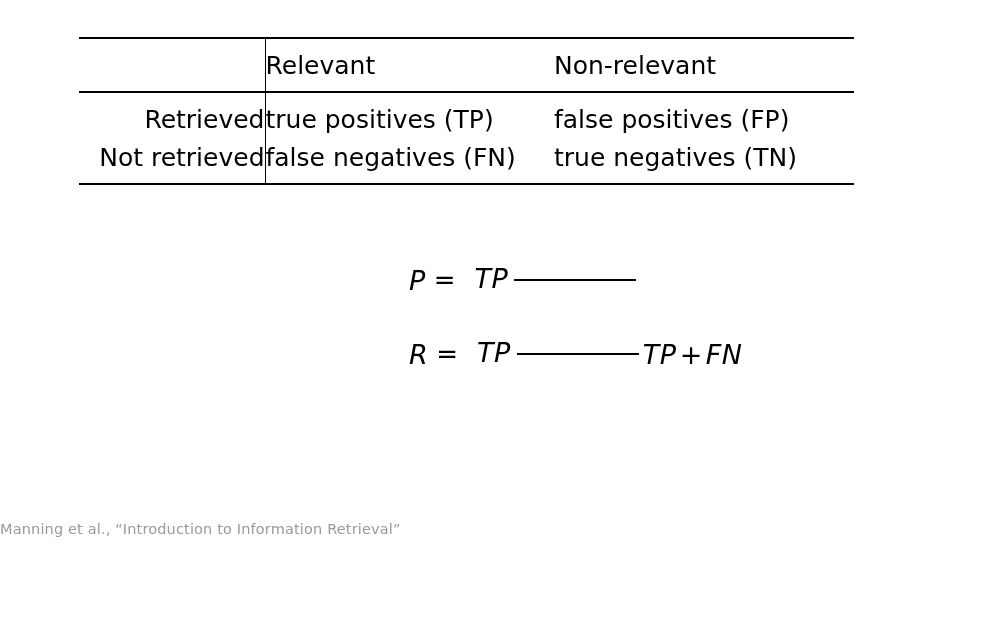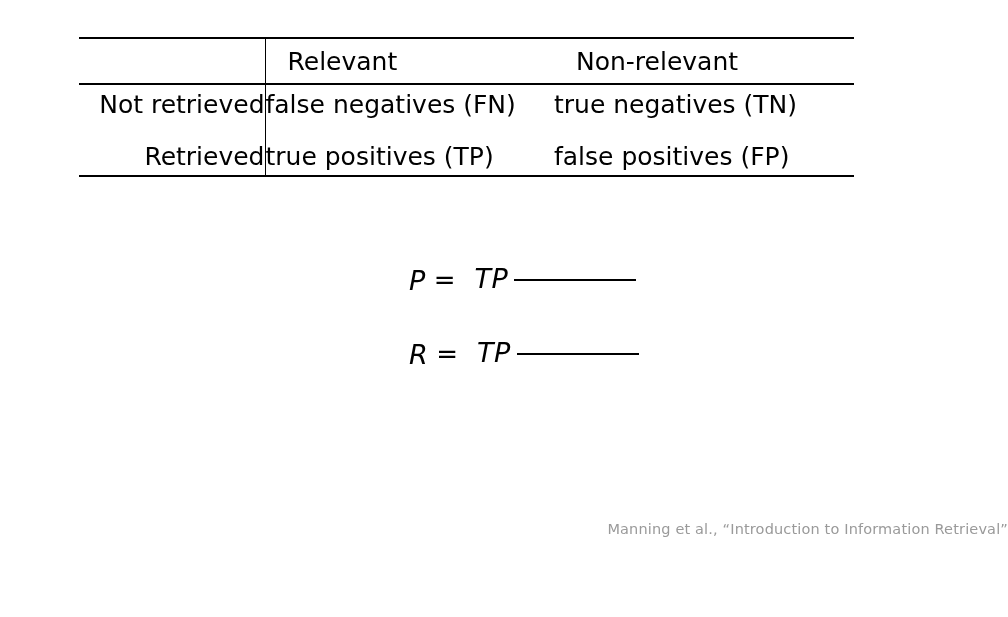--- a/index.html
+++ b/index.html
@@ -54,21 +54,21 @@
     padding-right: 14px;
   }
   td.cell-divider {
     border-left: 1.6px solid #000000;
     padding-left: 16px;
   }
   td.cell-plain {
     padding-left: 5px;
   }
 
-  tr.header-row td  { height: 44px; padding-left: 22px; }
+  tr.header-row td  { height: 52px; }
   tr.body-row td    { height: 38px; }
   tr.body-row.first td { padding-top: 7px; height: 38px; }
   tr.body-row.last td  { padding-bottom: 7px; height: 38px; }
 
   
   .formulas {
     position: absolute;
     left: 0;
     top: 243px;
     width: 1008px;
@@ -119,21 +119,21 @@
     font-style: normal;
     padding: 0 3px;
   }
 
   
   .citation {
     position: absolute;
     top: 521px;
     left: 0;
     width: 1008px;
-    text-align: right;
+    text-align: left;
     color: #9a9a9a;
     font-size: 14.5px;
     font-family: "DejaVu Sans", sans-serif;
     letter-spacing: 0.15px;
   }
 </style>
 </head>
 <body>
 
 <div class="matrix-wrap">
@@ -157,29 +157,29 @@
 
   <div class="rule rule-mid"></div>
 
   <table class="matrix">
     <colgroup>
       <col class="col-rowlabel">
       <col class="col-c1">
       <col class="col-c2">
     </colgroup>
     <tbody>
+      <tr class="body-row first">
+        <td class="rowlabel">Retrieved</td>
+        <td class="cell-divider">true positives (TP)</td>
+        <td class="cell-plain">false positives (FP)</td>
+      </tr>
       <tr class="body-row last">
         <td class="rowlabel">Not retrieved</td>
         <td class="cell-divider">false negatives (FN)</td>
         <td class="cell-plain">true negatives (TN)</td>
-      </tr>
-      <tr class="body-row first">
-        <td class="rowlabel">Retrieved</td>
-        <td class="cell-divider">true positives (TP)</td>
-        <td class="cell-plain">false positives (FP)</td>
       </tr>
     </tbody>
   </table>
 
   <div class="rule rule-bottom"></div>
 </div>
 
 <div class="formulas">
 
   <div class="eq">
@@ -190,18 +190,19 @@
       <span class="bar"></span>
     </span>
   </div>
 
   <div class="eq">
     <span class="lhs">R</span>
     <span class="eqsign">=</span>
     <span class="frac">
       <span class="num">TP</span>
       <span class="bar"></span>
+      <span class="den"><span>TP</span><span class="op">+</span><span>FN</span></span>
     </span>
   </div>
 
 </div>
 
 <div class="citation">Manning et al., “Introduction to Information Retrieval”</div>
 
 </body></html>

